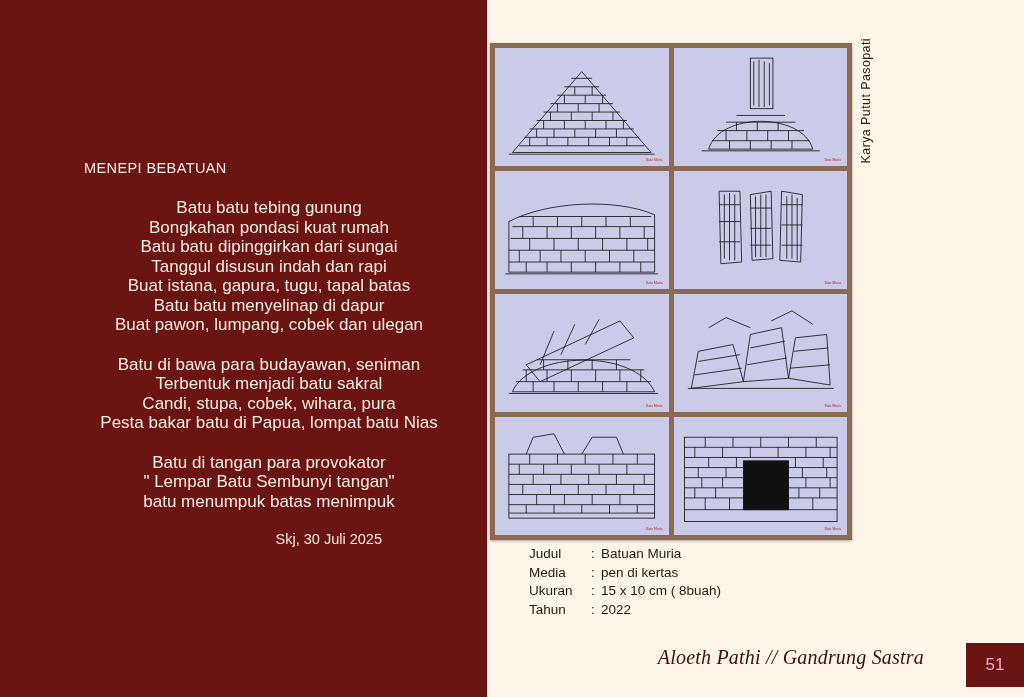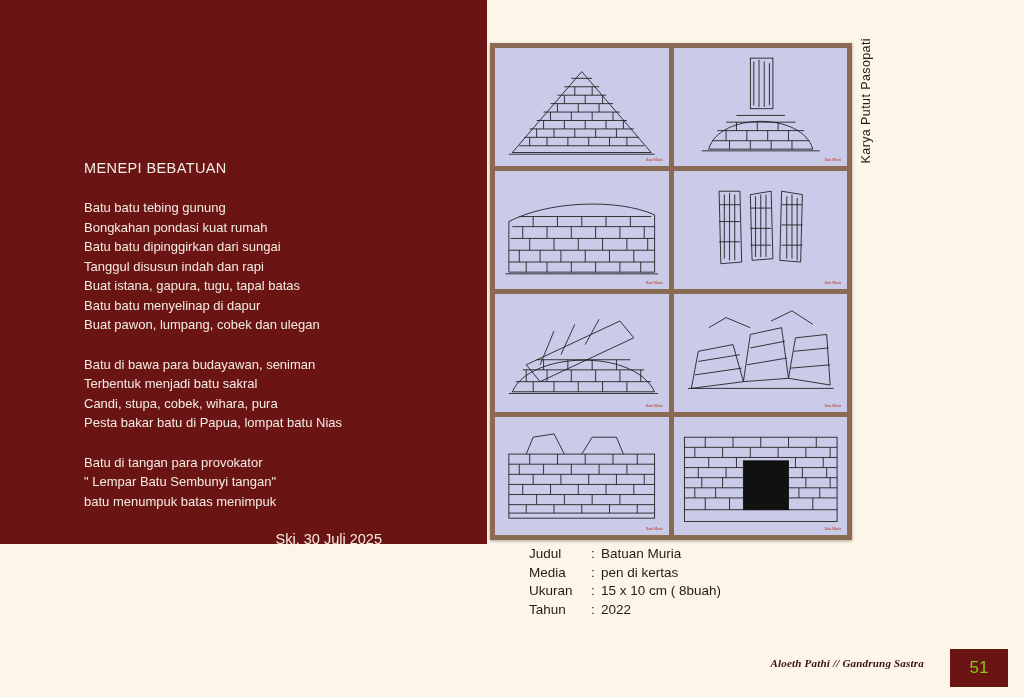--- a/index.html
+++ b/index.html
@@ -16,43 +16,44 @@
   .page {
     position: relative;
     width: 1024px;
     height: 697px;
     display: flex;
   }
   
   .left-page {
     position: relative;
     width: 487px;
-    height: 544px;
+    height: 697px;
     background: #6b1414;
     flex: 0 0 487px;
   }
   .poem-block {
     position: absolute;
     left: 84px;
     top: 160px;
     width: 370px;
     color: #f3ece1;
   }
   .poem-title {
     font-size: 14.5px;
     letter-spacing: 0.4px;
     margin-bottom: 22px;
   }
   .stanza {
     margin-bottom: 20px;
   }
   .poem-line {
-    font-size: 13px;
+    font-size: 17px;
     line-height: 19.5px;
     white-space: pre;
+    text-align: center;
   }
   .poem-signature {
     text-align: right;
     font-size: 14.5px;
     padding-right: 72px;
     color: #f3ece1;
   }
   
   .right-page {
     position: relative;
@@ -132,34 +133,34 @@
   }
   .meta-sep {
     display: inline-block;
     width: 10px;
   }
   .footer-title {
     position: absolute;
     right: 100px;
     bottom: 28px;
     font-family: "Liberation Serif", serif;
-    font-weight: bold;
+    font-weight: normal;
     font-style: italic;
-    font-size: 11px;
+    font-size: 20px;
     color: #3a1008;
     letter-spacing: 0.2px;
   }
   .page-number-box {
     position: absolute;
-    right: 16px;
+    right: 0px;
     bottom: 10px;
     width: 58px;
-    height: 38px;
+    height: 44px;
     background: #6b1414;
-    color: #84cc16;
+    color: #f9a8d4;
     display: flex;
     align-items: center;
     justify-content: center;
     font-size: 17px;
   }
   .spine-shadow {
     position: absolute;
     left: 487px;
     top: 0;
     width: 5px;

